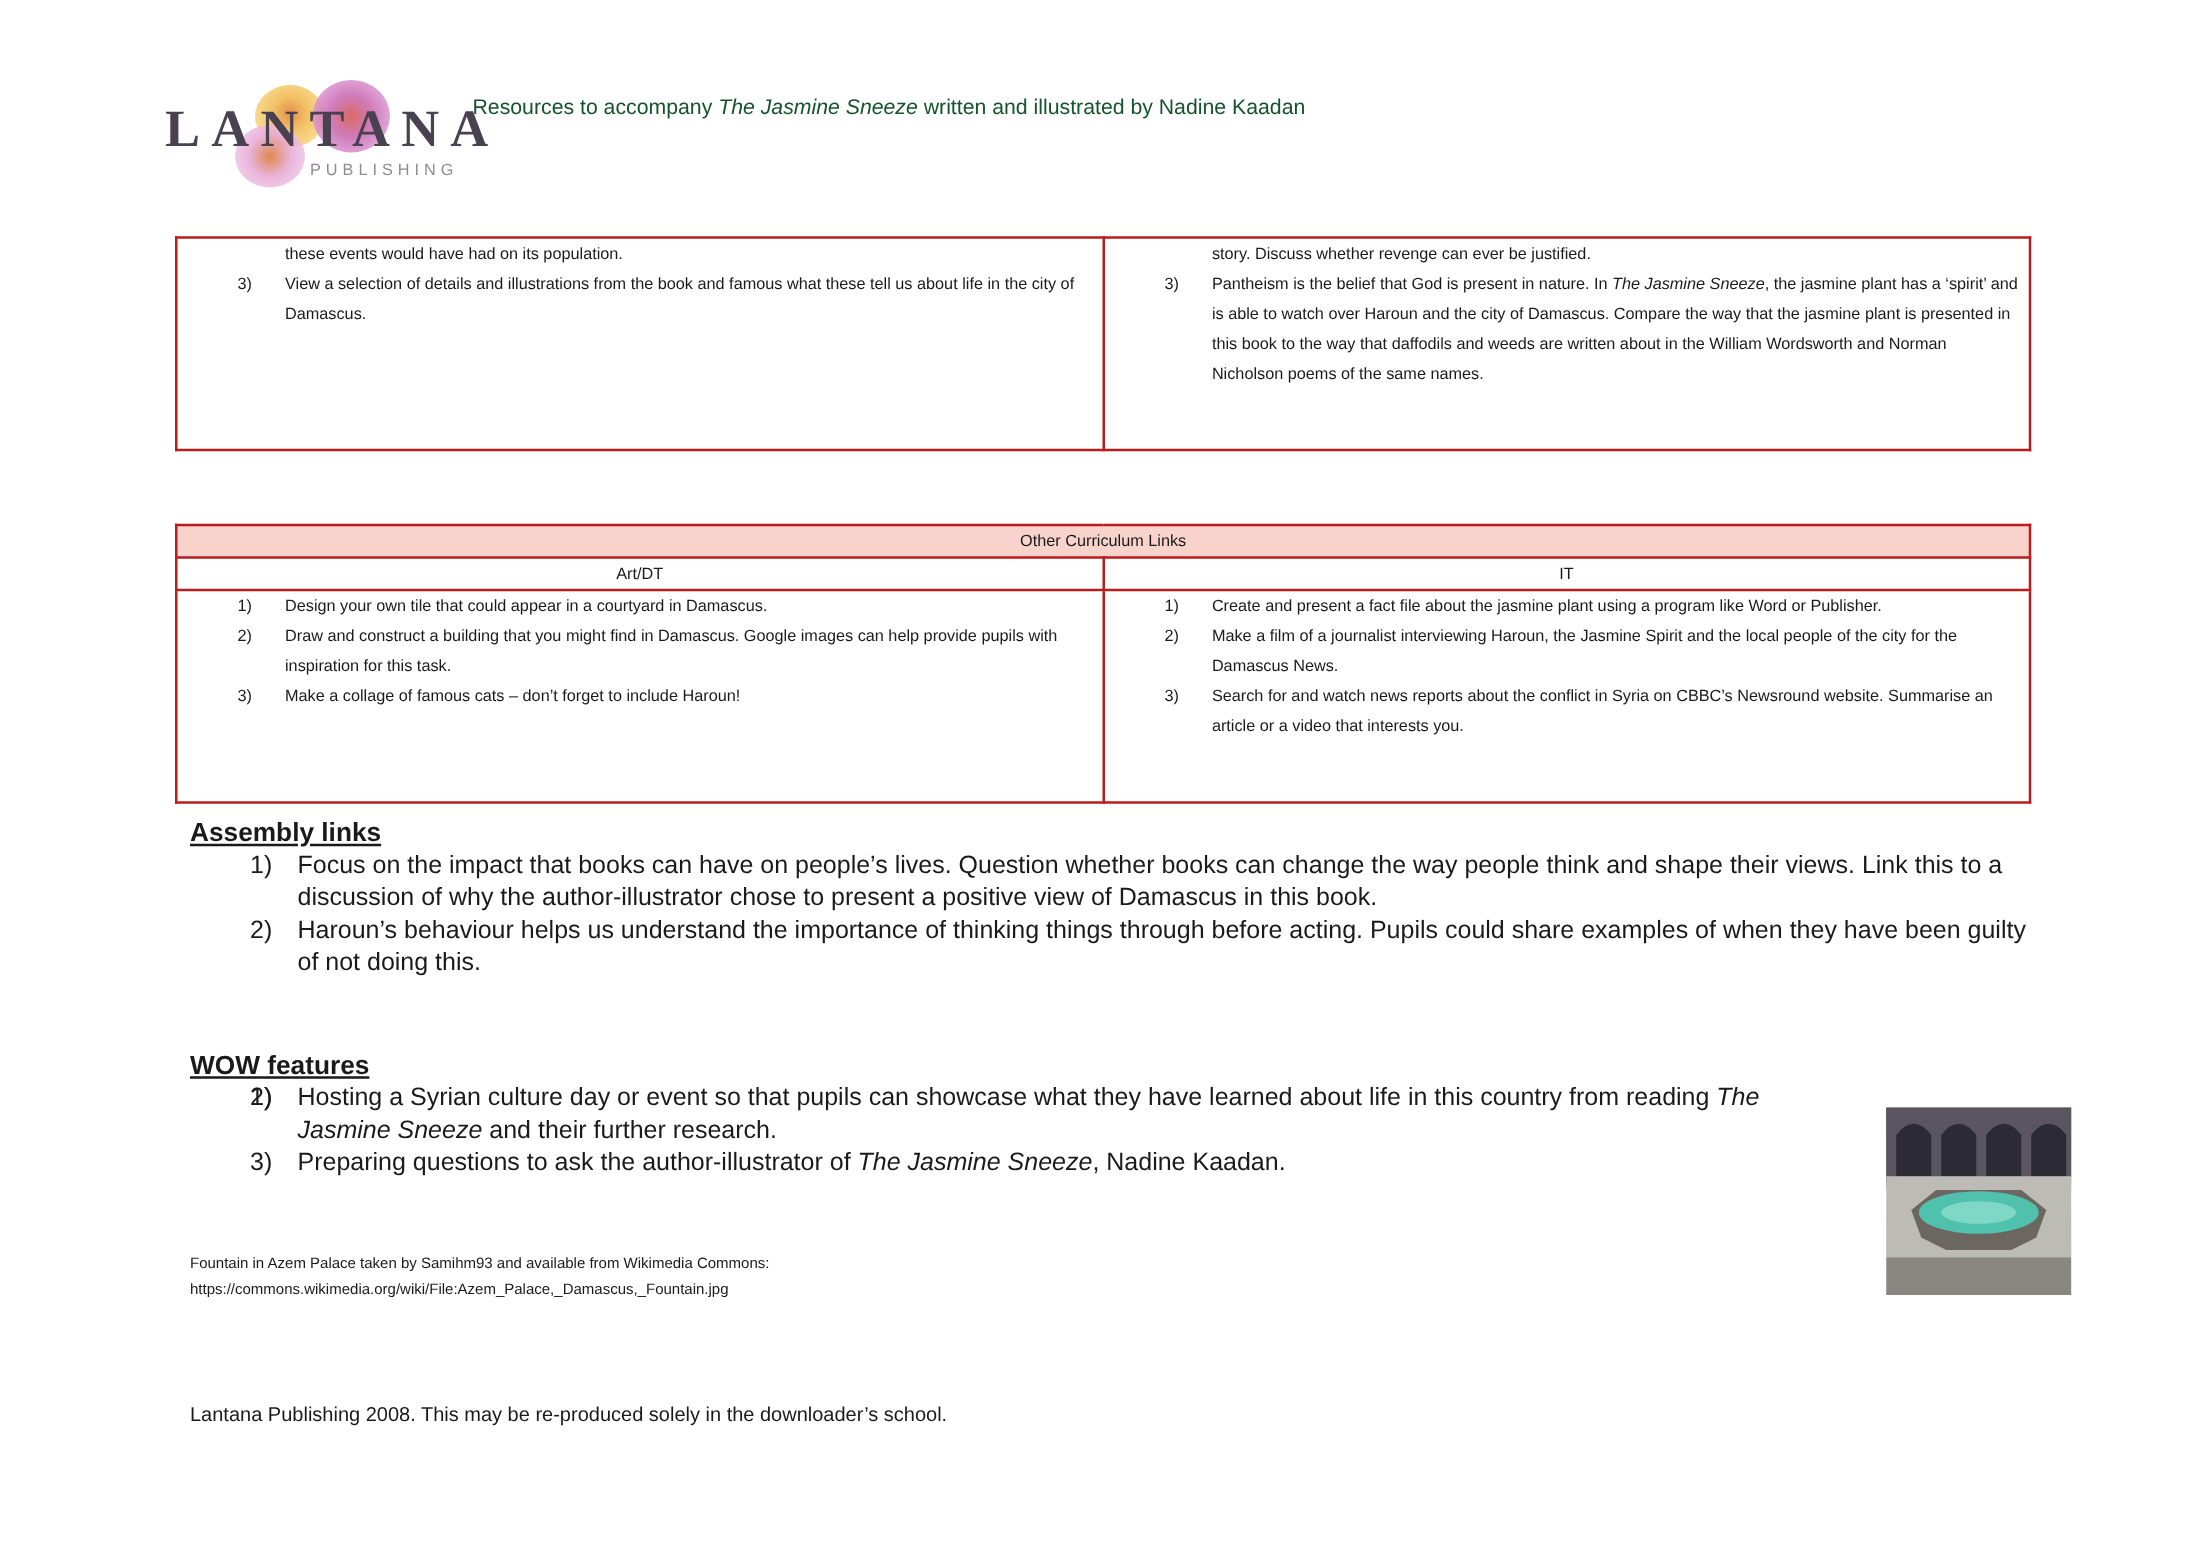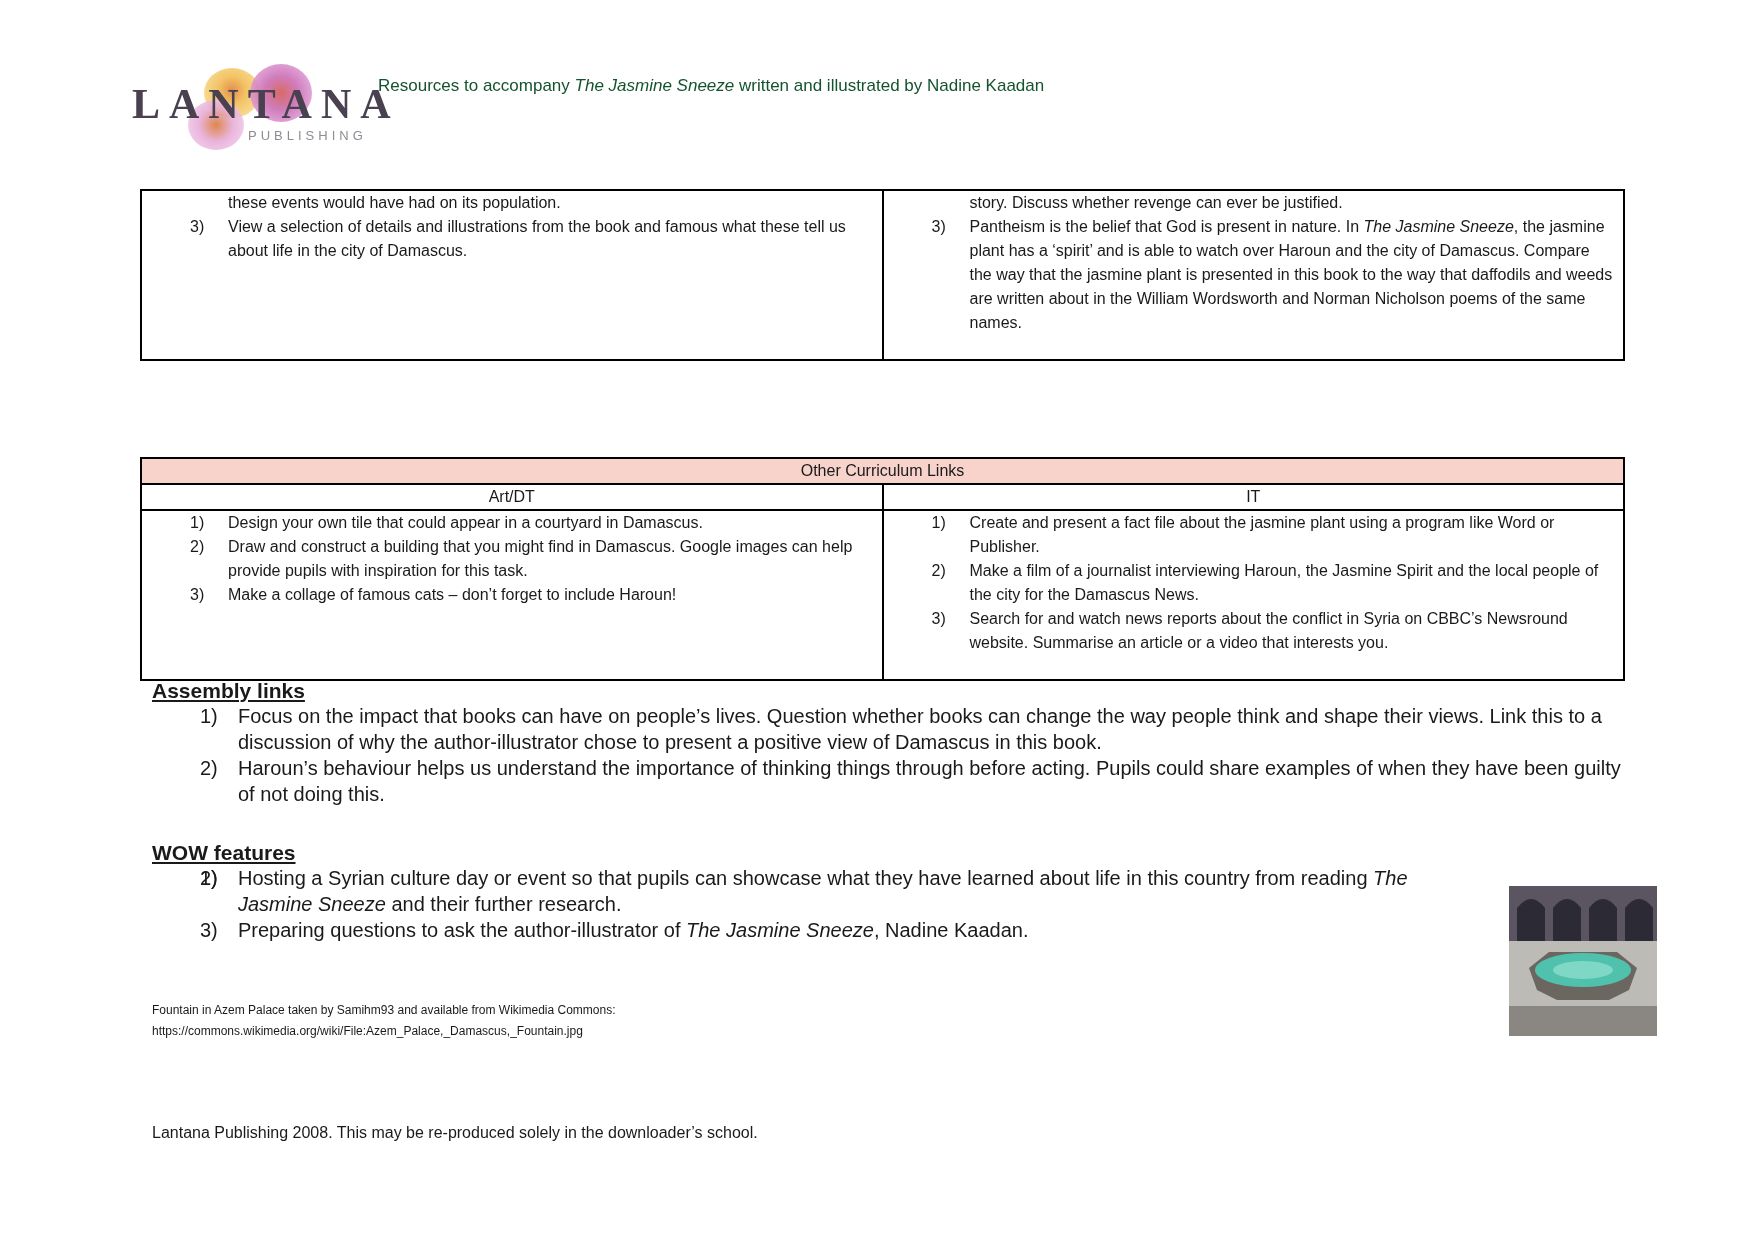--- a/index.html
+++ b/index.html
@@ -14,21 +14,21 @@
   .logo .b2 { left:118px; top:6px; width:62px; height:58px; background:radial-gradient(circle at 50% 50%, #d2504a 0%, #c865b0 40%, #dc98d2 75%, rgba(220,152,210,0) 100%); }
   .logo .b3 { left:56px; top:42px; width:56px; height:50px; background:radial-gradient(circle at 50% 50%, #d8732e 0%, #e6a7d6 45%, #eec7e6 80%, rgba(238,199,230,0) 100%); }
   .logo .wordmark { position:absolute; left:0; top:22px; font-family:"Liberation Serif", serif; font-size:42px; letter-spacing:9px; color:#4a4150; font-weight:bold; }
   .logo .sub { position:absolute; left:116px; top:70px; font-size:13px; letter-spacing:4px; color:#8f8a93; }
 
   .header-text { left:378px; top:76px; font-size:17px; color:#14532d; }
   em { font-style:italic; }
 
   
   table.doc { position:absolute; border-collapse:collapse; left:140px; width:1485px; table-layout:fixed; }
-  table.doc td, table.doc th { border:2px solid #000000; vertical-align:top; padding:0; font-size:16px; line-height:24px; }
+  table.doc td, table.doc th { border:2px solid #b91c1c; vertical-align:top; padding:0; font-size:13px; line-height:24px; }
   table.doc th { font-weight:normal; text-align:center; }
   .title-row th { background:#f8d3cb; font-size:22px; line-height:28px; font-weight:bold; }
   .col-head th { font-size:22px; line-height:26px; }
 
   ol.items { list-style:none; margin:0; padding:0; }
   ol.items li { position:relative; padding-left:86px; padding-right:8px; }
   ol.items li .num { position:absolute; left:48px; top:0; }
 
   .section-title { font-weight:bold; font-size:21px; text-decoration:underline; }
   .section-list li { font-size:20px; line-height:26px; }
@@ -68,21 +68,21 @@
     <td>
       <ol class="items">
         <li><span class="num"></span><span>story. Discuss whether revenge can ever be justified.</span></li>
         <li><span class="num">3)</span><span>Pantheism is the belief that God is present in nature. In </span><em>The Jasmine Sneeze</em><span>, the jasmine plant has a ‘spirit’ and is able to watch over Haroun and the city of Damascus. Compare the way that the jasmine plant is presented in this book to the way that daffodils and weeds are written about in the William Wordsworth and Norman Nicholson poems of the same names.</span></li>
       </ol>
     </td>
   </tr>
 </tbody>
   </table>
 
-<table class="doc" style="top:419px;margin-top:38px;">
+<table class="doc" style="top:419px;">
   <tbody>
       <tr class="title-row">
     <th colspan="2">Other Curriculum Links</th>
   </tr>
   <tr class="col-head">
     <th>Art/DT</th>
     <th>IT</th>
   </tr>
   <tr style="height:170px;">
     <td>
@@ -96,21 +96,21 @@
       <ol class="items">
         <li><span class="num">1)</span><span>Create and present a fact file about the jasmine plant using a program like Word or Publisher.</span></li>
         <li><span class="num">2)</span><span>Make a film of a journalist interviewing Haroun, the Jasmine Spirit and the local people of the city for the Damascus News.</span></li>
         <li><span class="num">3)</span><span>Search for and watch news reports about the conflict in Syria on CBBC’s Newsround website. Summarise an article or a video that interests you.</span></li>
       </ol>
     </td>
   </tr>
 </tbody>
   </table>
 
-<div class="abs" style="left:152px; top:679px; width:1480px;">
+<div class="abs" style="left:152px; top:655px; width:1480px;">
   <div class="section-title">Assembly links</div>
   <ol class="items section-list">
     <li><span class="num">1)</span><span>Focus on the impact that books can have on people’s lives. Question whether books can change the way people think and shape their views. Link this to a discussion of why the author-illustrator chose to present a positive view of Damascus in this book.</span></li>
     <li><span class="num">2)</span><span>Haroun’s behaviour helps us understand the importance of thinking things through before acting. Pupils could share examples of when they have been guilty of not doing this.</span></li>
   </ol>
 </div>
 
 <div class="abs" style="left:152px; top:841px; width:1300px;">
   <div class="section-title">WOW features</div>
   <ol class="items section-list">

